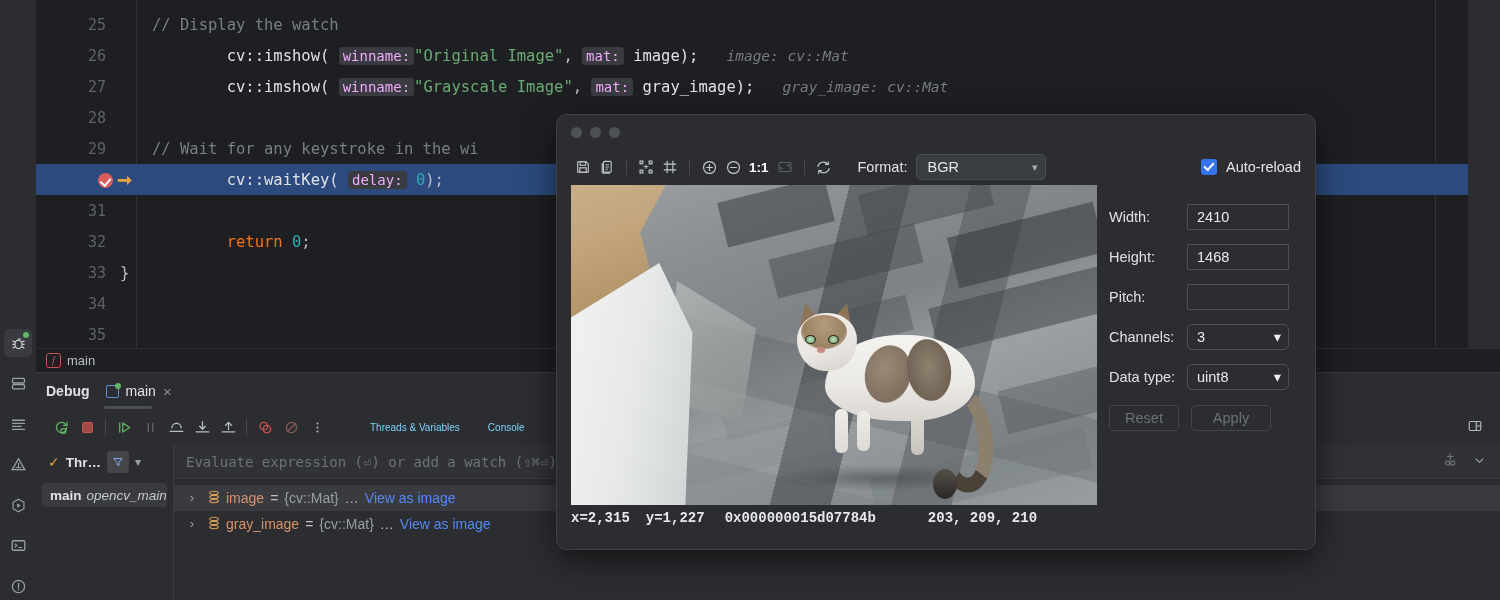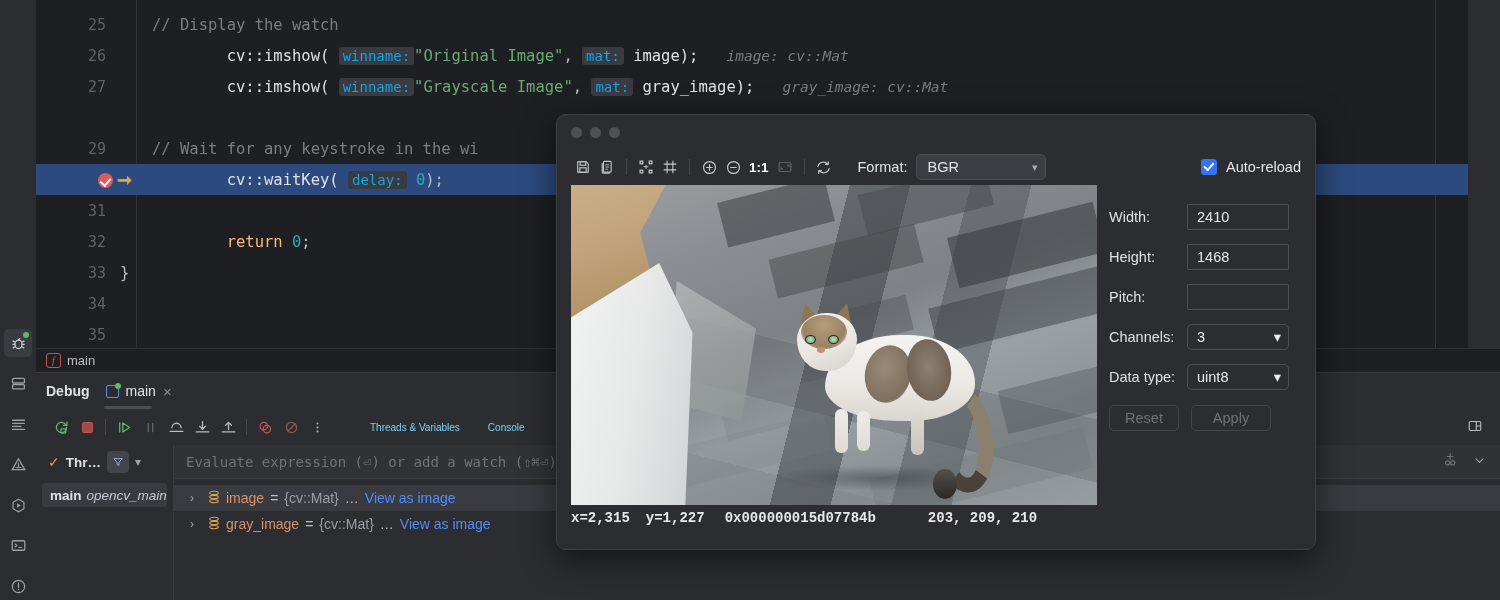--- a/index.html
+++ b/index.html
@@ -61,24 +61,24 @@
   .lnum {
     width: 76px; text-align: right; color: #606366;
     font-family: "DejaVu Sans Mono", monospace; font-size: 15px;
     padding-right: 6px; flex: 0 0 76px;
   }
   .ltext { padding-left: 40px; white-space: pre; }
   .c-comment { color: #7a7e85; }
   .c-fn { color: #dfe1e5; }
   .c-str { color: #6aab73; }
   .c-num { color: #2aacb8; }
-  .c-kw { color: #fdba74; }
+  .c-kw { color: #f97316; }
   .c-plain { color: #bcbec4; }
   .c-hint {
-    background: #393b40; color: #0ea5e9; border-radius: 3px;
+    background: #393b40; color: #f0abfc; border-radius: 3px;
     padding: 1px 4px; font-size: 14px;
   }
   .c-inlay { color: #787b80; font-style: italic; font-size: 14.5px; }
 
   
   .bp-row { position: absolute; display: flex; align-items: center; gap: 4px; }
   .bp-dot {
     width: 15px; height: 15px; border-radius: 50%;
     background: #db5c5c; position: relative;
   }
@@ -478,20 +478,23 @@
       </span>
     </div>
 
     <div class="line" style="top:71px">
       <span class="lnum">27</span>
       <span class="ltext">
         <span class="c-fn">cv::imshow(</span><span> </span><span class="c-hint">winname:</span><span class="c-str">"Grayscale Image"</span><span class="c-plain">, </span><span class="c-hint">mat:</span><span class="c-fn"> gray_image);</span><span>   </span><span class="c-inlay">gray_image: cv::Mat</span>
       </span>
     </div>
 
+    <div class="line" style="top:102px">
+      <span class="lnum">28</span>
+    </div>
 
     <div class="line" style="top:133px">
       <span class="lnum">29</span>
       <span class="ltext c-comment">// Wait for any keystroke in the wi</span>
     </div>
 
     <div class="line hl" style="top:164px">
       <span class="lnum" style="color:transparent">30</span>
       <span class="ltext">
         <span class="c-fn">cv::waitKey(</span><span> </span><span class="c-hint">delay:</span><span class="c-num"> 0</span><span class="c-plain">);</span>

